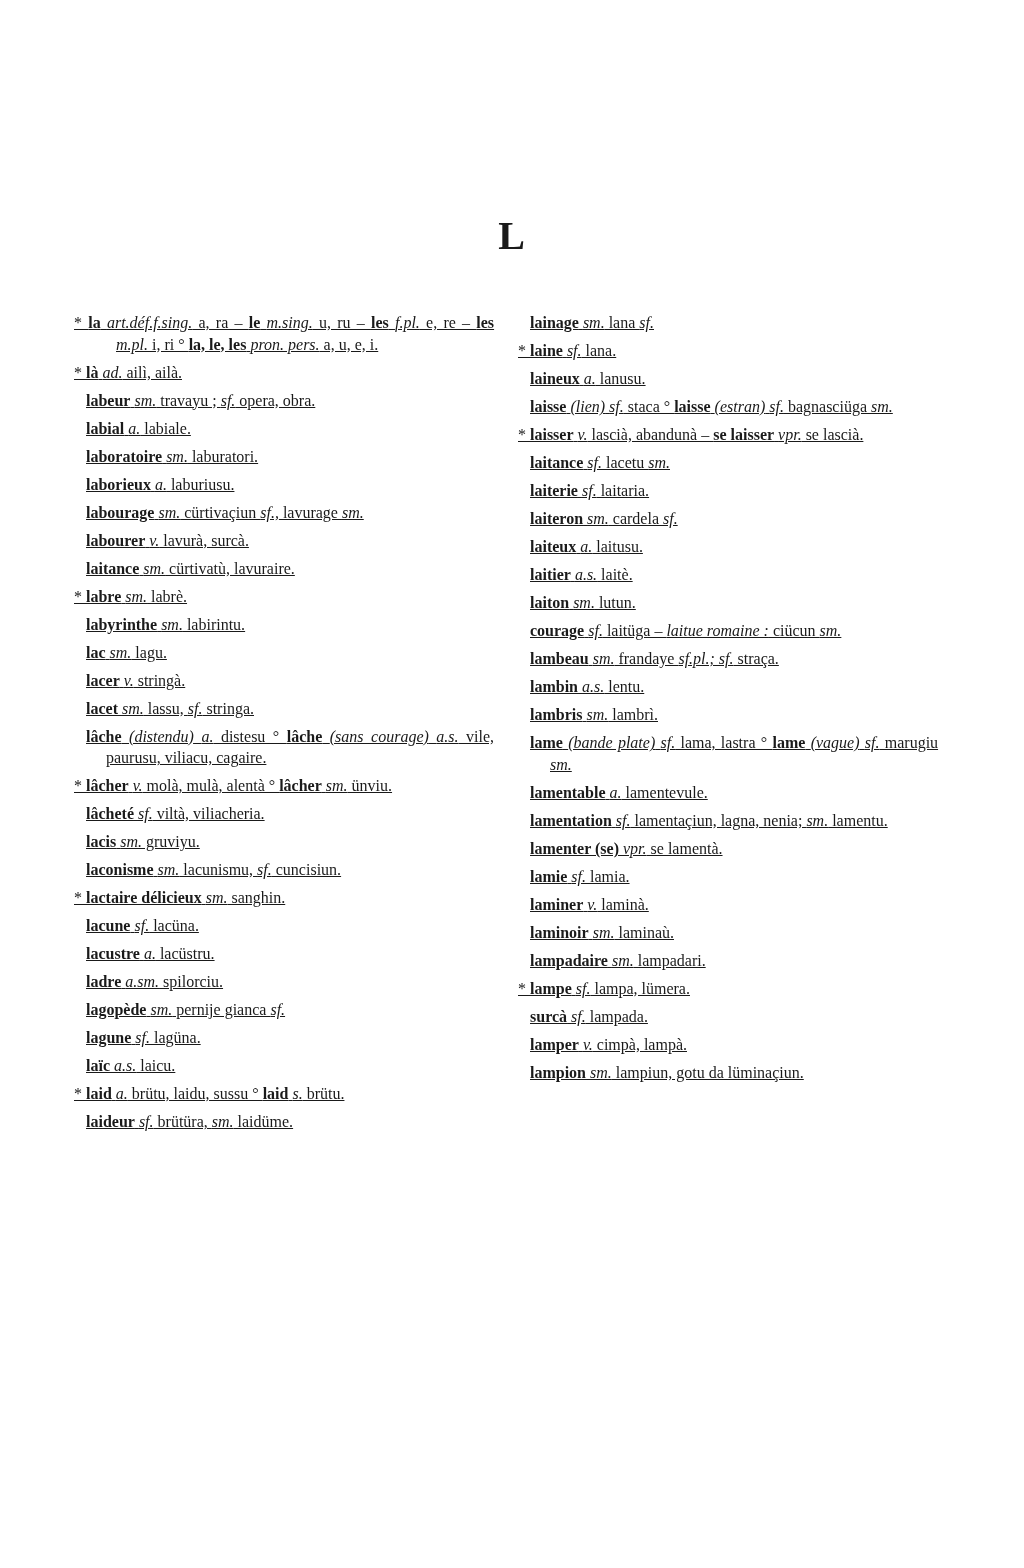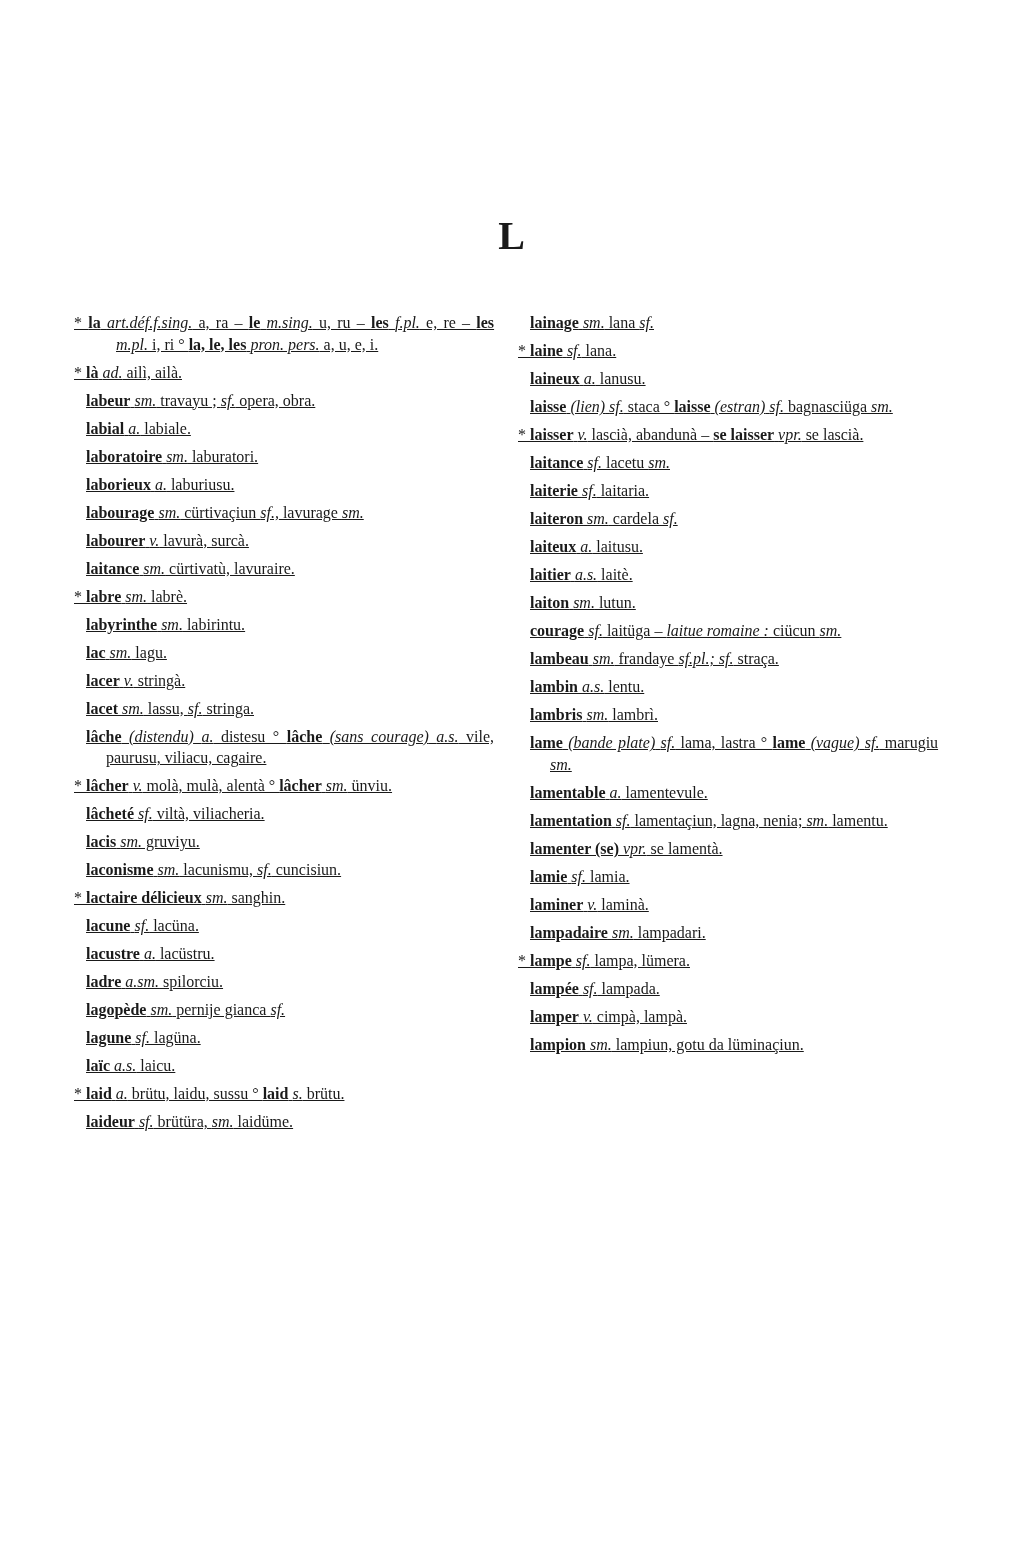--- a/index.html
+++ b/index.html
@@ -120,21 +120,22 @@
         <div class="entry just"><span class="hw">courage</span> <span><i>sf.</i> laitüga – <i>laitue romaine :</i> ciücun <i>sm.</i></span></div>
         <div class="entry just"><span class="hw">lambeau</span> <span><i>sm.</i> frandaye <i>sf.pl.; sf.</i> straça.</span></div>
         <div class="entry just"><span class="hw">lambin</span> <span><i>a.s.</i> lentu.</span></div>
         <div class="entry just"><span class="hw">lambris</span> <span><i>sm.</i> lambrì.</span></div>
         <div class="entry just"><span class="hw">lame</span> <span><i>(bande plate)</i> <i>sf.</i> lama, lastra ° <b>lame</b> <i>(vague)</i> <i>sf.</i> marugiu <i>sm.</i></span></div>
         <div class="entry just"><span class="hw">lamentable</span> <span><i>a.</i> lamentevule.</span></div>
         <div class="entry just"><span class="hw">lamentation</span> <span><i>sf.</i> lamentaçiun, lagna, nenia; <i>sm.</i> lamentu.</span></div>
         <div class="entry just"><span class="hw">lamenter (se)</span> <span><i>vpr.</i> se lamentà.</span></div>
         <div class="entry just"><span class="hw">lamie</span> <span><i>sf.</i> lamia.</span></div>
         <div class="entry just"><span class="hw">laminer</span> <span><i>v.</i> laminà.</span></div>
+        <div class="entry just"><span class="hw">laminoir</span> <span><i>sm.</i> laminaù.</span></div>
         <div class="entry just"><span class="hw">lampadaire</span> <span><i>sm.</i> lampadari.</span></div>
         <div class="entry just starred"><span class="star">*&nbsp;</span><span class="hw">lampe</span> <span><i>sf.</i> lampa, lümera.</span></div>
-        <div class="entry just"><span class="hw">lampée</span> <span><i>sf.</i> lampada.</span></div>
+        <div class="entry just"><span class="hw">surcà</span> <span><i>sf.</i> lampada.</span></div>
         <div class="entry just"><span class="hw">lamper</span> <span><i>v.</i> cimpà, lampà.</span></div>
         <div class="entry just"><span class="hw">lampion</span> <span><i>sm.</i> lampiun, gotu da lüminaçiun.</span></div>
       </div>
   </div>
 
 </div>
 
 </body></html>

